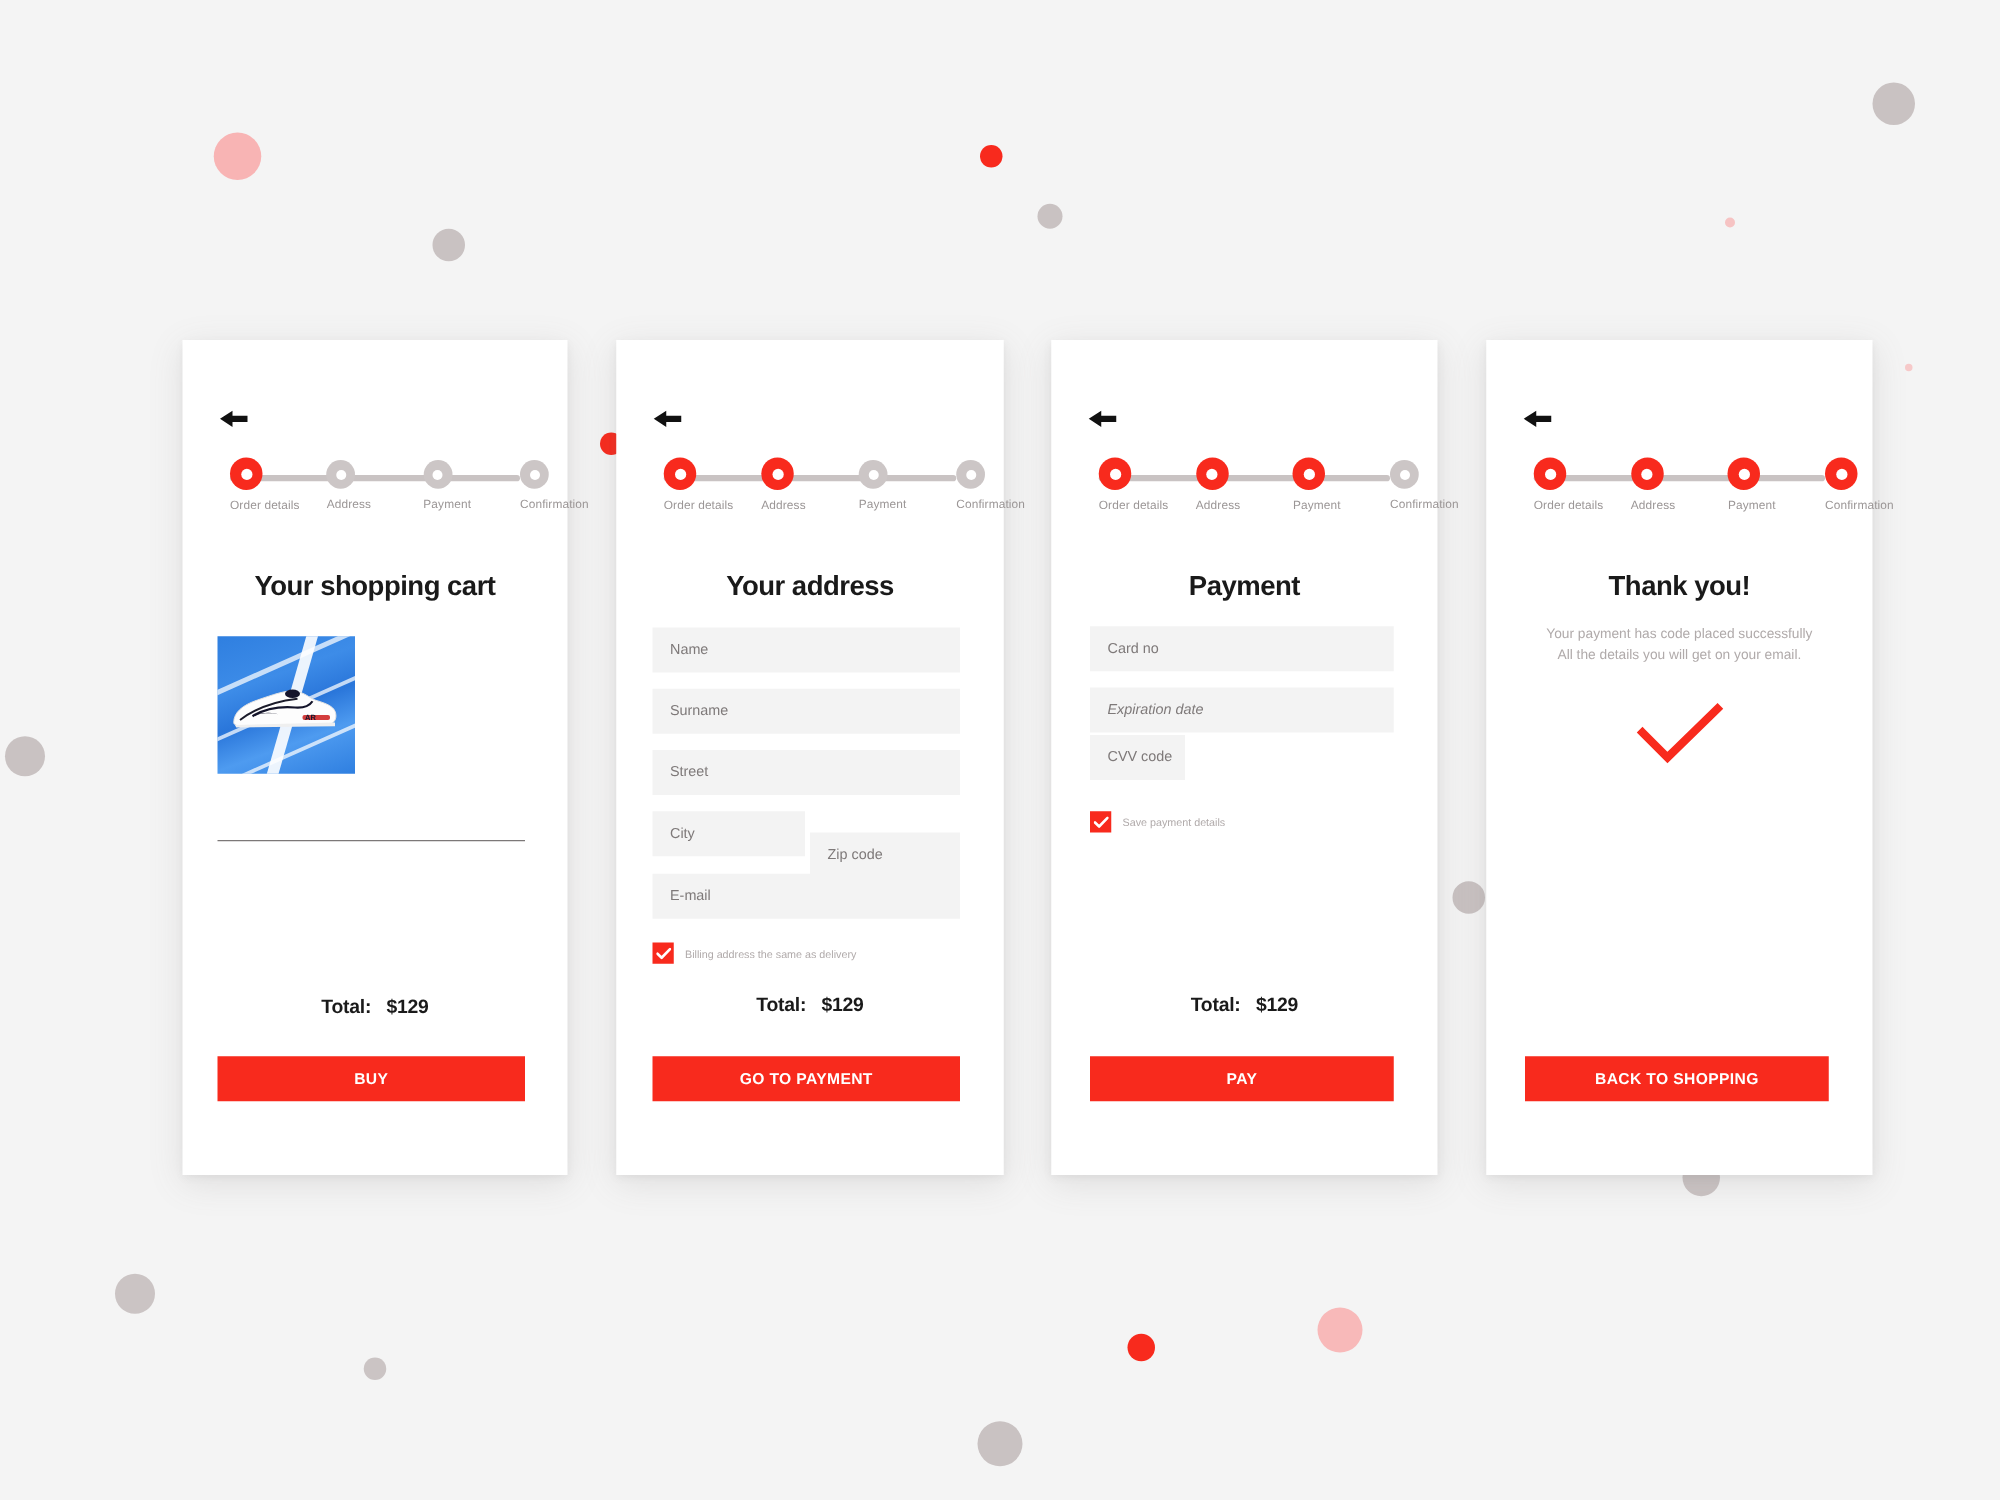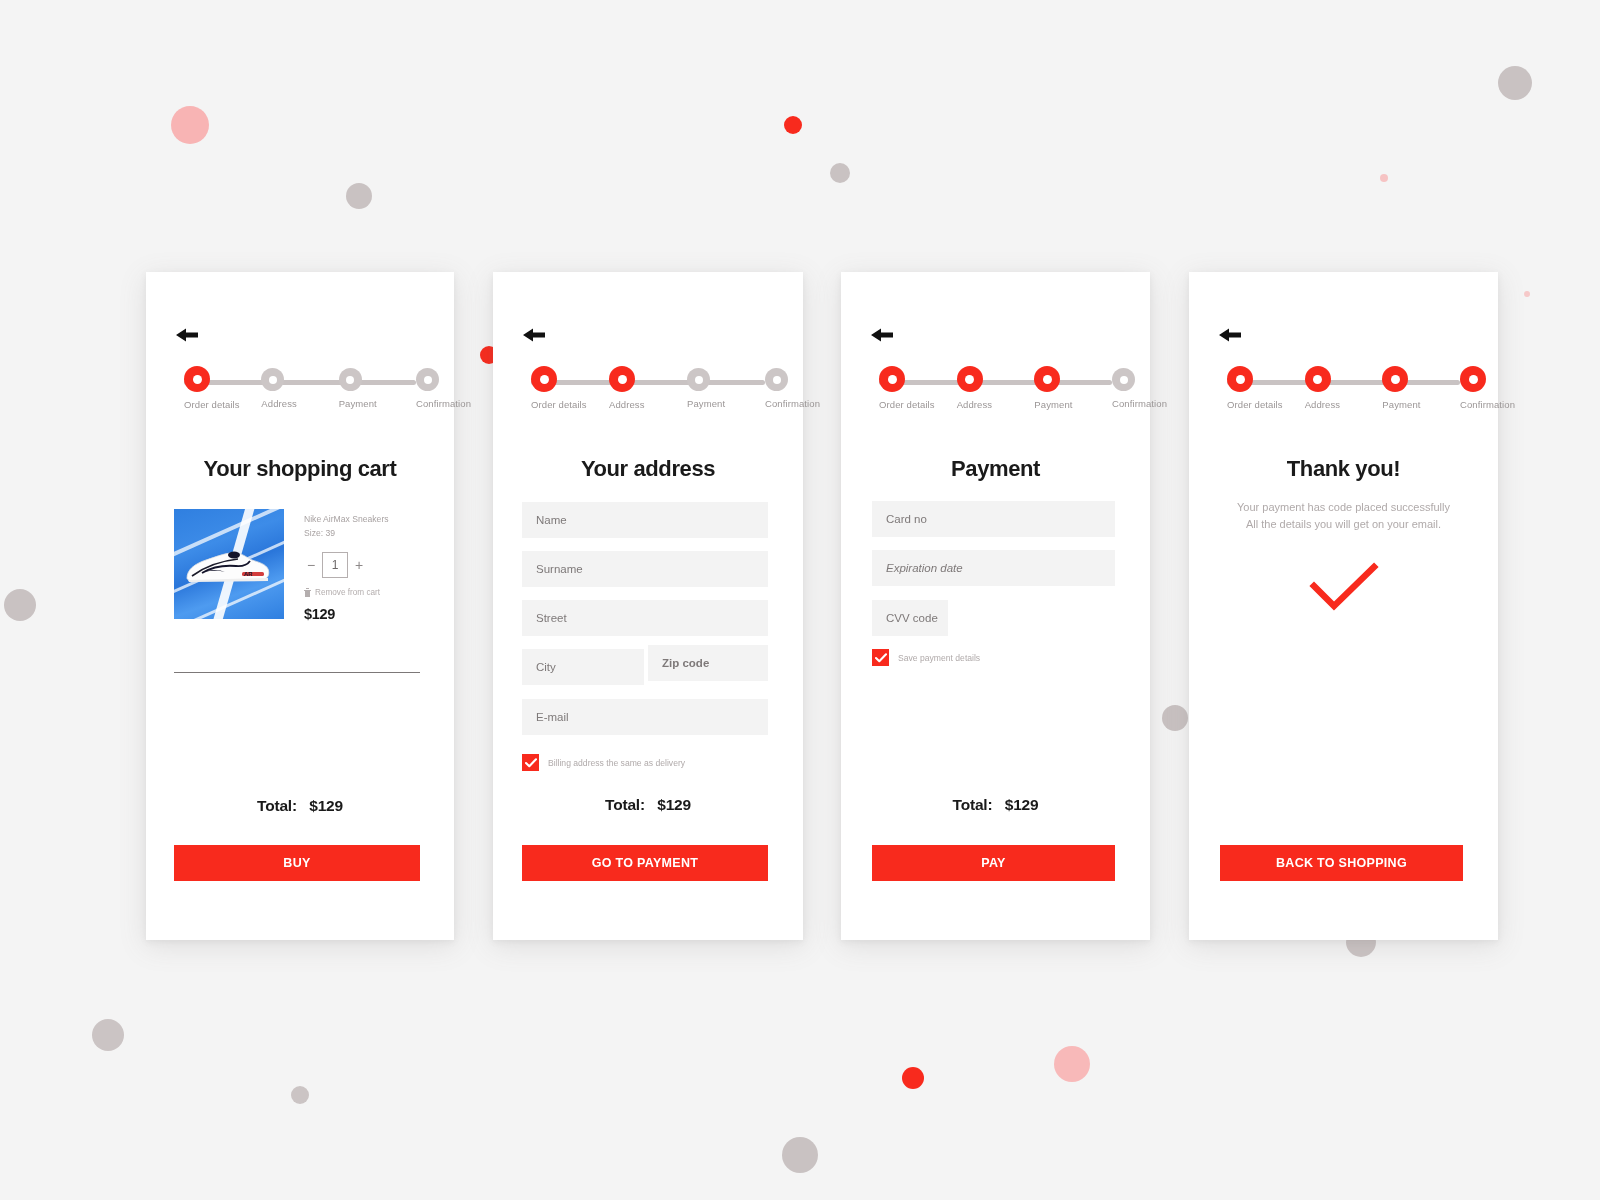--- a/index.html
+++ b/index.html
@@ -195,38 +195,20 @@
             <path d="M3 33 C3 25 10 19 22 15 C34 11 44 7 52 8 C60 9 63 13 68 15 C74 17 82 19 84 24 C86 29 84 34 78 35 L12 36 C6 36 3 35 3 33 Z" fill="#fdfdfd" stroke="#e2e2e2" stroke-width="0.8"></path>
             <path d="M8 31 C20 22 36 16 54 14" stroke="#1b1b2a" stroke-width="1.6" fill="none"></path>
             <path d="M18 28 C28 22 40 20 52 21 C60 21.6 64 19 66 16" stroke="#14142a" stroke-width="1.8" fill="none"></path>
             <path d="M20 27 C28 24 36 25 41 27 C36 25.5 28 25 20 27 Z" fill="#14142a"></path>
             <ellipse cx="50" cy="10" rx="6" ry="3.4" fill="#15152b"></ellipse>
             <rect x="58" y="27" width="22" height="4" rx="1.6" fill="#d33d3d"></rect>
             <text x="60" y="31" font-size="6" fill="#15152b" font-family="Liberation Sans, sans-serif" font-weight="bold">AR</text>
             <path d="M4 35 L84 33 L84 36 L5 37 Z" fill="#efefef"></path>
           </svg>
         </div>
-        <div class="product-meta">
-          <div class="meta-title">Nike AirMax Sneakers</div>
-          <div class="meta-size">Size: 39</div>
-          <div class="qty">
-            <span class="qty-btn">−</span>
-            <span class="qty-box">1</span>
-            <span class="qty-btn">+</span>
-          </div>
-          <div class="remove-row">
-            <span class="trash">
-              <i style="left:0;top:1.6px;width:7px;height:1px;"></i>
-              <i style="left:2.2px;top:0;width:2.6px;height:1.2px;"></i>
-              <i style="left:0.8px;top:3px;width:5.4px;height:6px;"></i>
-            </span>
-            <span class="remove-text">Remove from cart</span>
-          </div>
-          <div class="price">$129</div>
-        </div>
       </div>
 
       <div class="divider"></div>
 
       <div class="total" style="top:503px;">
         <span>Total:</span>
         <span>&nbsp;</span>
         <span>$129</span>
       </div>
       <button class="cta" style="left:28px; width:246px; top:551px;">BUY</button>
@@ -266,21 +248,21 @@
             </div>
             <div class="step-label">Confirmation</div>
           </div>
         </div>
       <div class="screen-title">Your address</div>
 
       <div class="field" style="left:29px; width:246px; top:208px;">Name</div>
       <div class="field" style="left:29px; width:246px; top:257px;">Surname</div>
       <div class="field" style="left:29px; width:246px; top:306px;">Street</div>
       <div class="field" style="left:29px; width:122px; top:355px;">City</div>
-      <div class="field" style="left:155px; width:120px; top:351px;font-weight:bold;">Zip code</div>
+      <div class="field" style="left:155px; width:120px; top:372px;">Zip code</div>
       <div class="field" style="left:29px; width:246px; top:405px;">E-mail</div>
 
       <div class="checkrow" style="left:29px; top:460px;">
         <span class="checkbox">
           <svg width="12" height="10" viewBox="0 0 12 10">
               <path d="M1 5 L4.3 8.2 L11 1.3" stroke="#fff" stroke-width="2.1" fill="none" stroke-linecap="round" stroke-linejoin="round"></path>
             </svg>
         </span>
         <span class="checklabel">Billing address the same as delivery</span>
       </div>
@@ -325,21 +307,21 @@
             <div class="step-circle inactive">
               <div class="hole"></div>
             </div>
             <div class="step-label">Confirmation</div>
           </div>
         </div>
       <div class="screen-title">Payment</div>
 
       <div class="field" style="left:31px; width:243px; top:207px;">Card no</div>
       <div class="field" style="left:31px; width:243px; top:256px;font-style:italic;">Expiration date</div>
-      <div class="field" style="left:31px; width:76px; top:306px;text-align:right;">CVV code</div>
+      <div class="field" style="left:31px; width:76px; top:294px;text-align:right;">CVV code</div>
 
       <div class="checkrow" style="left:31px; top:355px;">
         <span class="checkbox">
           <svg width="12" height="10" viewBox="0 0 12 10">
               <path d="M1 5 L4.3 8.2 L11 1.3" stroke="#fff" stroke-width="2.1" fill="none" stroke-linecap="round" stroke-linejoin="round"></path>
             </svg>
         </span>
         <span class="checklabel">Save payment details</span>
       </div>
 

